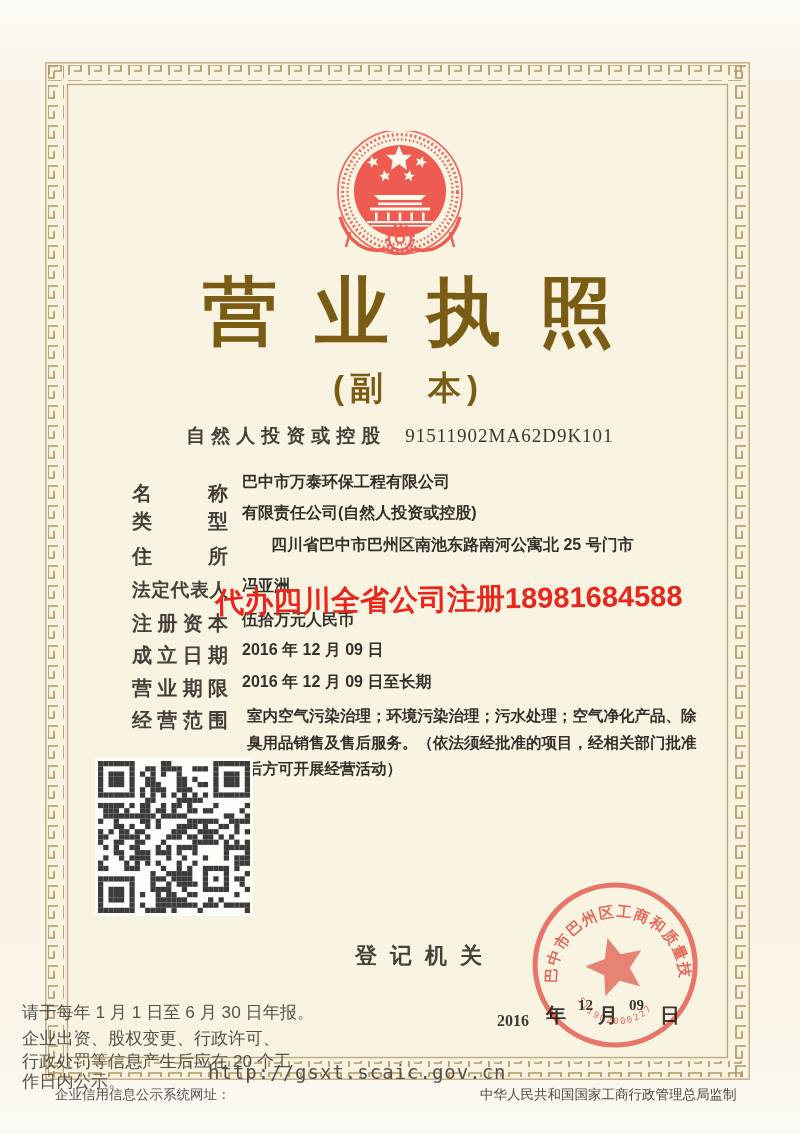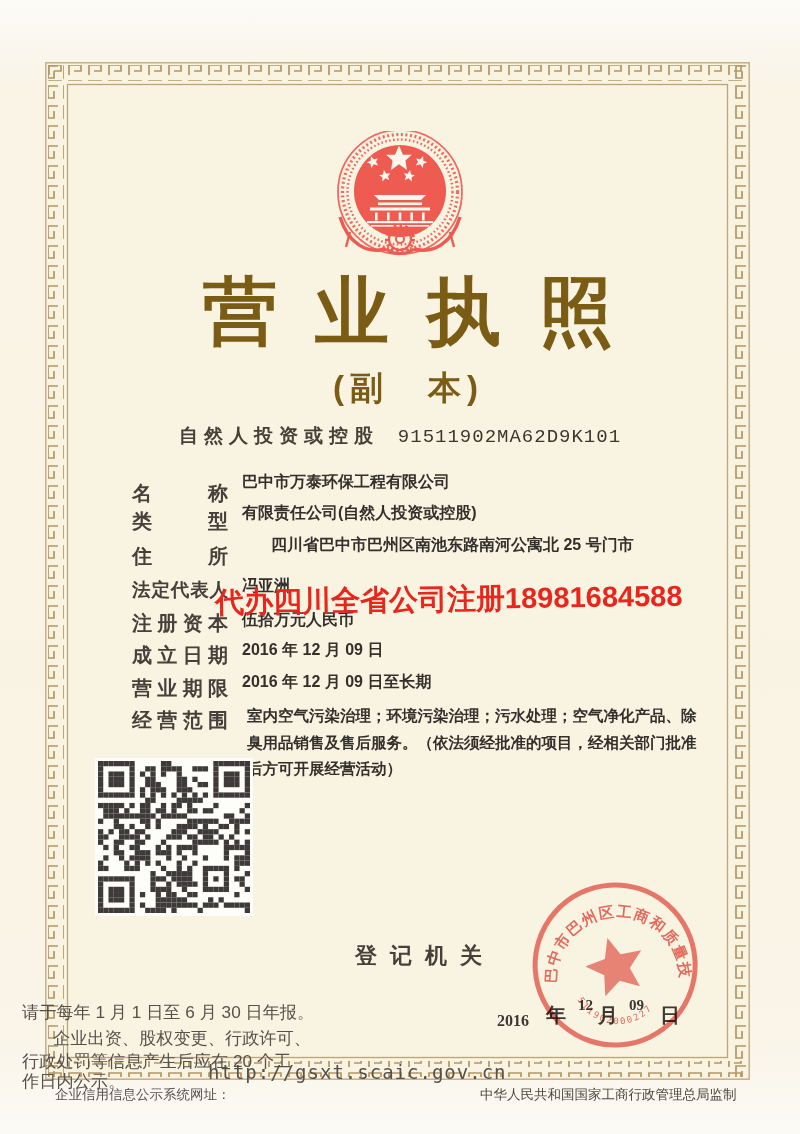--- a/index.html
+++ b/index.html
@@ -12,21 +12,21 @@
   
   .paper-inner{left:46px;top:63px;width:703px;height:1016px;background:#f9f3e2;}
   
   .cert-title{left:0;top:273px;width:800px;text-align:center;font-size:74px;font-weight:bold;
     color:#7a5c14;letter-spacing:38px;padding-left:54px;box-sizing:border-box;line-height:1.05;}
   .cert-subtitle{left:0;top:366px;width:800px;text-align:center;font-size:33px;font-weight:bold;
     color:#7a5c14;letter-spacing:6px;padding-left:17px;box-sizing:border-box;}
   
   .code-line{left:0;top:423px;width:800px;text-align:center;white-space:nowrap;}
   .code-label{font-size:19px;color:#453f38;font-weight:bold;letter-spacing:6px;}
-  .code-value{font-family:Liberation Mono, monospace;font-size:19px;color:#3c362f;letter-spacing:1px;}
+  .code-value{font-family:Liberation Serif, serif;font-size:19px;color:#3c362f;letter-spacing:1px;}
   
   .flabel{left:132px;width:96px;display:flex;justify-content:space-between;
     font-size:20px;color:#45403a;font-weight:bold;}
   .flabel.tight{font-size:18.5px;letter-spacing:0;}
   .fvalue{left:242px;width:470px;font-size:16px;color:#33302b;font-weight:bold;line-height:1.35;}
   .fvalue.small{font-size:15.5px;width:462px;line-height:1.72;}
   
   .watermark{left:215px;top:580px;width:460px;font-size:29px;font-weight:bold;color:#e9261c;
     transform:rotate(-0.8deg);white-space:nowrap;letter-spacing:0px;}
   
@@ -605,21 +605,21 @@
         <textPath href="#sealArc">巴中市巴州区工商和质量技术监督管理局</textPath>
       </text>
       <text font-size="9" fill="#e85a50" letter-spacing="2" font-family="DejaVu Sans Mono, monospace">
         <textPath href="#serialArc">511902000227</textPath>
       </text>
     </g>
     <path d="M92,66 L100.2,85.3 L121.1,87.1 L105.3,100.9 L110,121.3 L92,110.5 L74,121.3 L78.7,100.9 L62.9,87.1 L83.8,85.3 Z" transform="rotate(-12 92 94)" fill="#e4574d" opacity="0.8"></path>
   </svg>
 
   <div class="abs note-line" style="top:1000px;">请于每年 1 月 1 日至 6 月 30 日年报。</div>
-  <div class="abs note-line" style="top:1026px;text-align:center;">企业出资、股权变更、行政许可、</div>
+  <div class="abs note-line" style="top:1026px;">企业出资、股权变更、行政许可、</div>
   <div class="abs note-line" style="top:1049px;">行政处罚等信息产生后应在 20 个工</div>
   <div class="abs note-line" style="top:1069px;">作日内公示。</div>
 
   <div class="abs site-url">http://gsxt.scaic.gov.cn</div>
   <div class="abs site-label">企业信用信息公示系统网址：</div>
   <div class="abs supervision">中华人民共和国国家工商行政管理总局监制</div>
 
 </div>
 
 </body></html>

